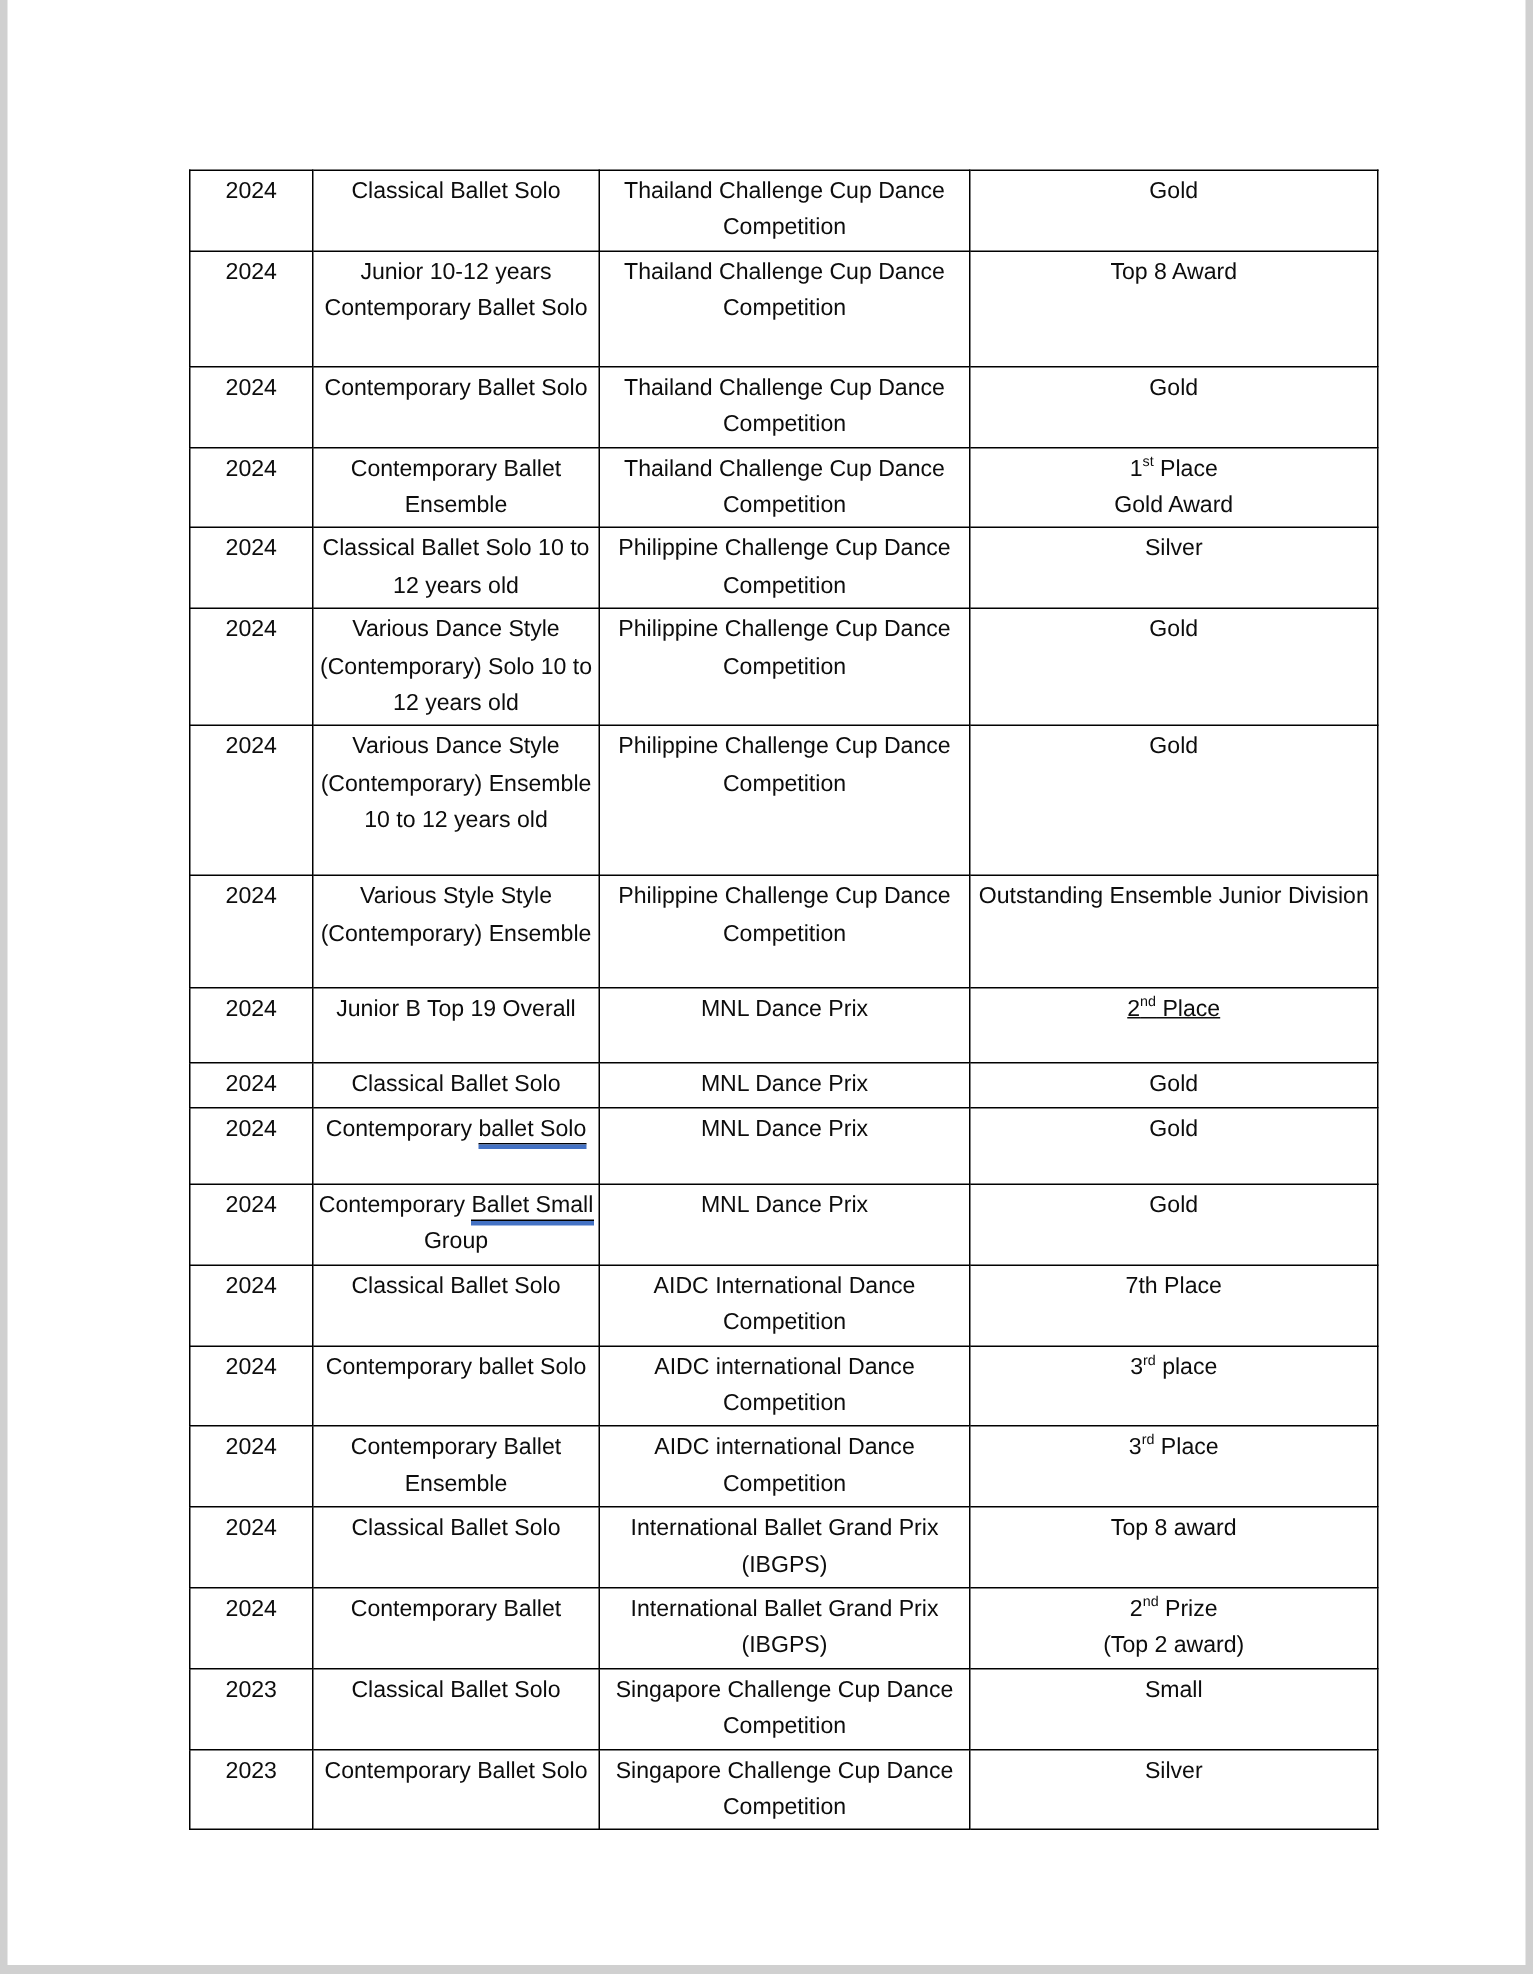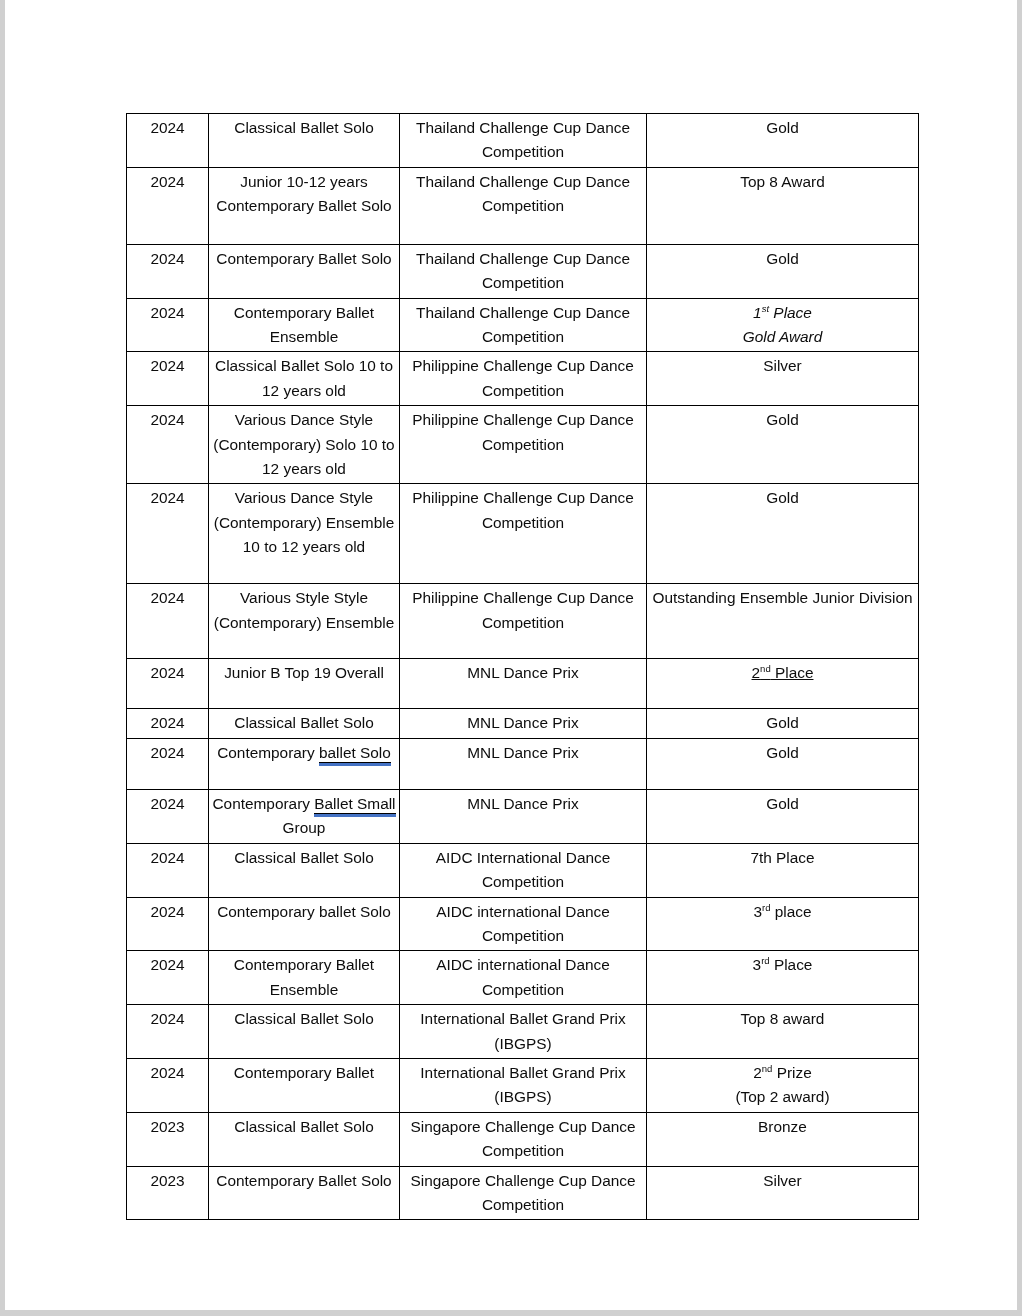--- a/index.html
+++ b/index.html
@@ -143,21 +143,21 @@
           <tr>
             <td style="height: 47px;">
               <span class="cell-text">2024</span>
             </td>
             <td style="height: 47px;">
               <span class="cell-text">Contemporary Ballet Ensemble</span>
             </td>
             <td style="height: 47px;">
               <span class="cell-text">Thailand Challenge Cup Dance Competition</span>
             </td>
-            <td style="height: 47px; font-style: italic;">
+            <td style="height: 47px;">
               <span class="cell-text">1<sup>st</sup> Place<br>Gold Award</span>
             </td>
           </tr>
           <tr>
             <td style="height: 45px;">
               <span class="cell-text">2024</span>
             </td>
             <td style="height: 45px;">
               <span class="cell-text">Classical Ballet Solo 10 to 12 years old</span>
             </td>
@@ -340,21 +340,21 @@
             <td style="height: 45px;">
               <span class="cell-text">2023</span>
             </td>
             <td style="height: 45px;">
               <span class="cell-text">Classical Ballet Solo</span>
             </td>
             <td style="height: 45px;">
               <span class="cell-text">Singapore Challenge Cup Dance Competition</span>
             </td>
             <td style="height: 45px;">
-              <span class="cell-text">Bronze</span>
+              <span class="cell-text">Small</span>
             </td>
           </tr>
           <tr>
             <td style="height: 45px;">
               <span class="cell-text">2023</span>
             </td>
             <td style="height: 45px;">
               <span class="cell-text">Contemporary Ballet Solo</span>
             </td>
             <td style="height: 45px;">

